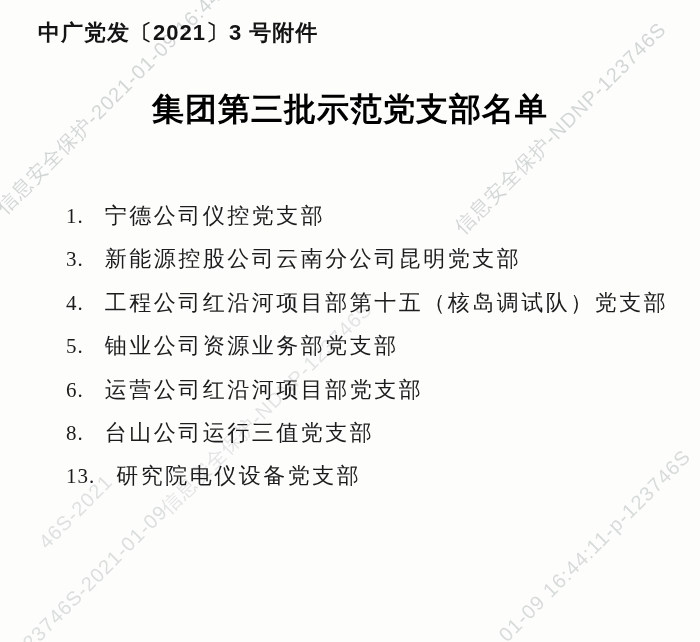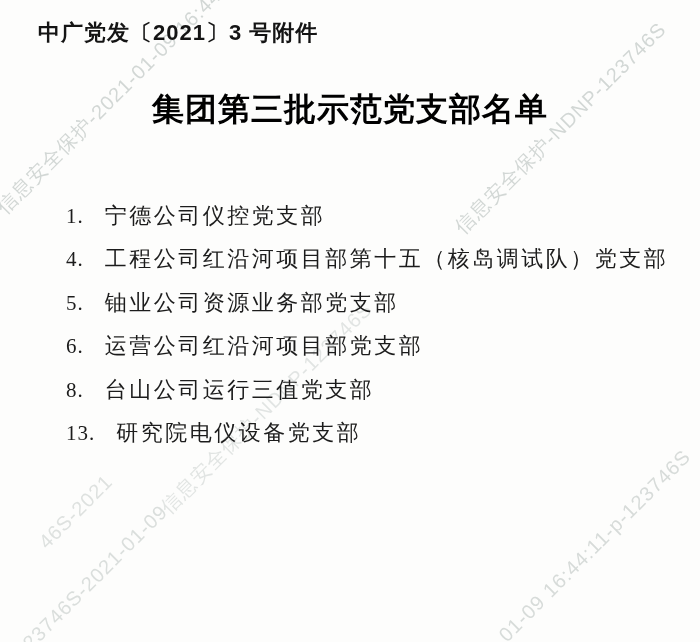--- a/index.html
+++ b/index.html
@@ -96,20 +96,23 @@
 
   <div class="doc-number">中广党发〔2021〕3 号附件</div>
 
   <div class="doc-title">集团第三批示范党支部名单</div>
 
   <ul class="branch-list">
     <li>
       <span class="item-number">1.</span><span class="item-text">宁德公司仪控党支部</span>
     </li>
     <li>
+      <span class="item-number">3.</span><span class="item-text">新能源控股公司云南分公司昆明党支部</span>
+    </li>
+    <li>
       <span class="item-number">4.</span><span class="item-text">工程公司红沿河项目部第十五（核岛调试队）党支部</span>
     </li>
     <li>
       <span class="item-number">5.</span><span class="item-text">铀业公司资源业务部党支部</span>
     </li>
     <li>
       <span class="item-number">6.</span><span class="item-text">运营公司红沿河项目部党支部</span>
     </li>
     <li>
       <span class="item-number">8.</span><span class="item-text">台山公司运行三值党支部</span>

